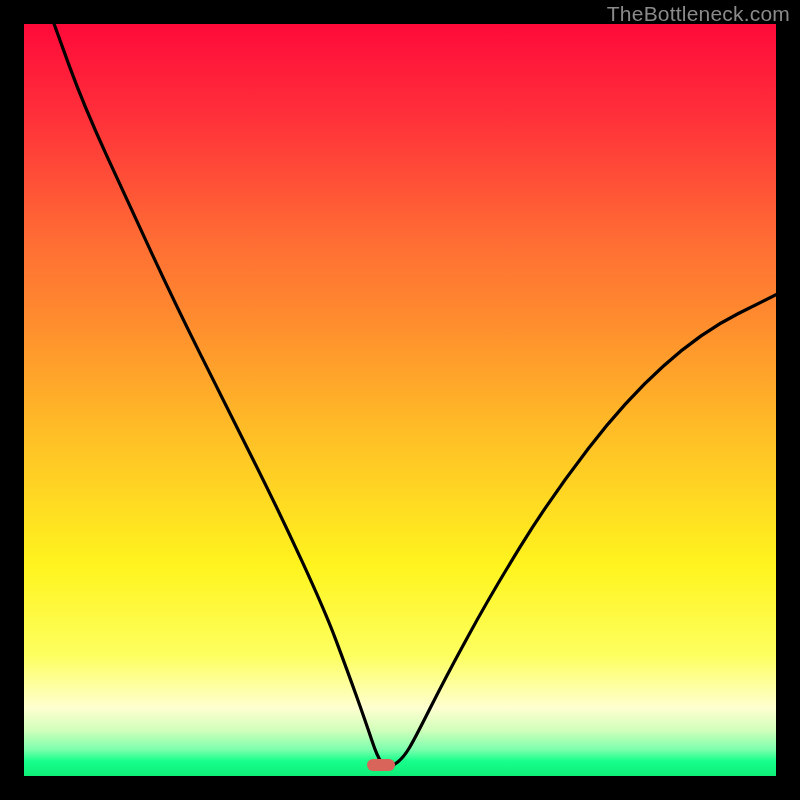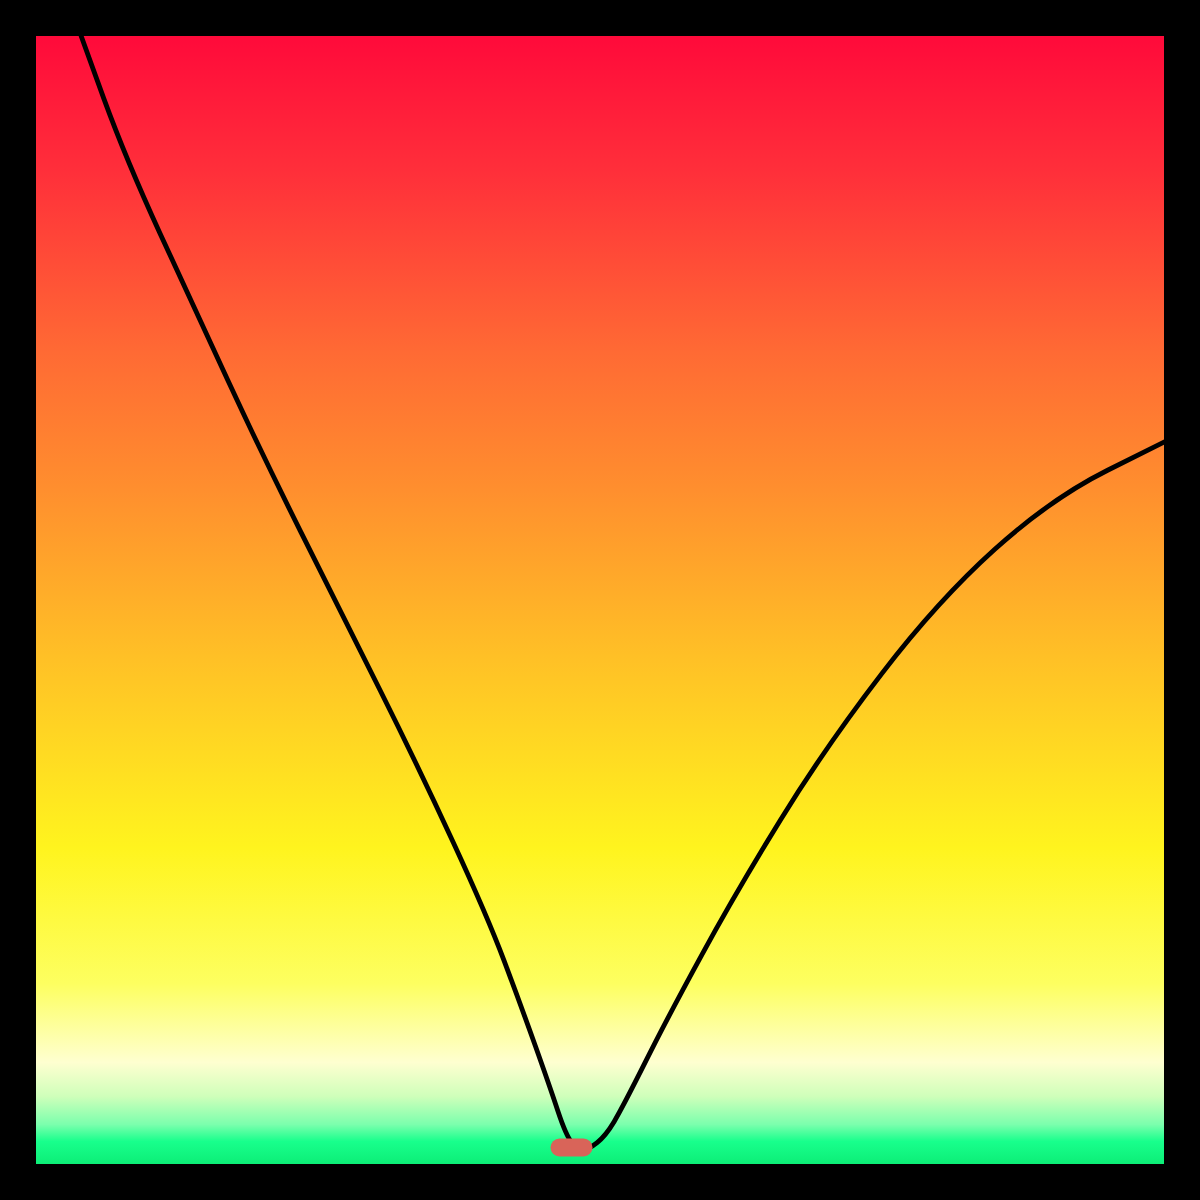--- a/index.html
+++ b/index.html
@@ -81,13 +81,14 @@
   <div class="plot">
     <div class="gradient"></div>
 
     <svg class="curve" viewBox="0 0 752 752" preserveAspectRatio="none">
       <path id="curve-path" fill="none" stroke="#000" stroke-width="3.2" stroke-linecap="round" d="M 30.1 0.0 Q 30.1 0.0 45.1 41.4 Q 60.2 82.7 82.7 131.6 Q 105.3 180.5 127.8 229.4 Q 150.4 278.2 176.7 330.9 Q 203.0 383.5 229.4 436.2 Q 255.7 488.8 278.2 537.7 Q 300.8 586.6 312.1 616.6 Q 323.4 646.7 332.8 673.0 Q 342.2 699.4 347.8 716.3 Q 353.4 733.2 357.2 737.7 Q 361.0 742.2 364.7 742.2 Q 368.5 742.2 374.1 737.7 Q 379.8 733.2 385.4 723.8 Q 391.0 714.4 406.1 684.3 Q 421.1 654.2 443.7 612.9 Q 466.2 571.5 496.3 522.6 Q 526.4 473.8 564.0 424.9 Q 601.6 376.0 639.2 342.2 Q 676.8 308.3 714.4 289.5 T 752.0 270.7"></path>
     </svg>
 
     <div class="marker" id="marker" style="left: 357.2px; top: 741.472px;"></div>
   </div>
 
+  <div class="watermark">TheBottleneck.com</div>
 </div>
 
 </body></html>

